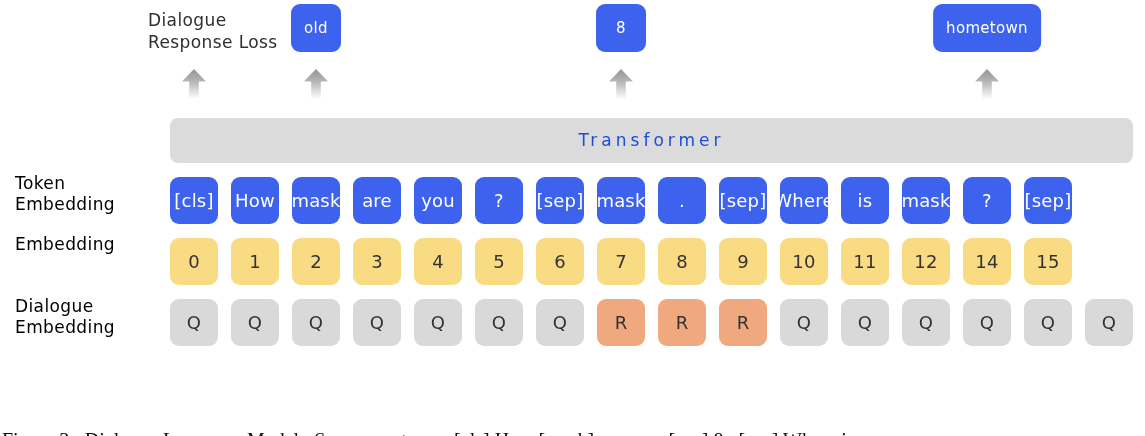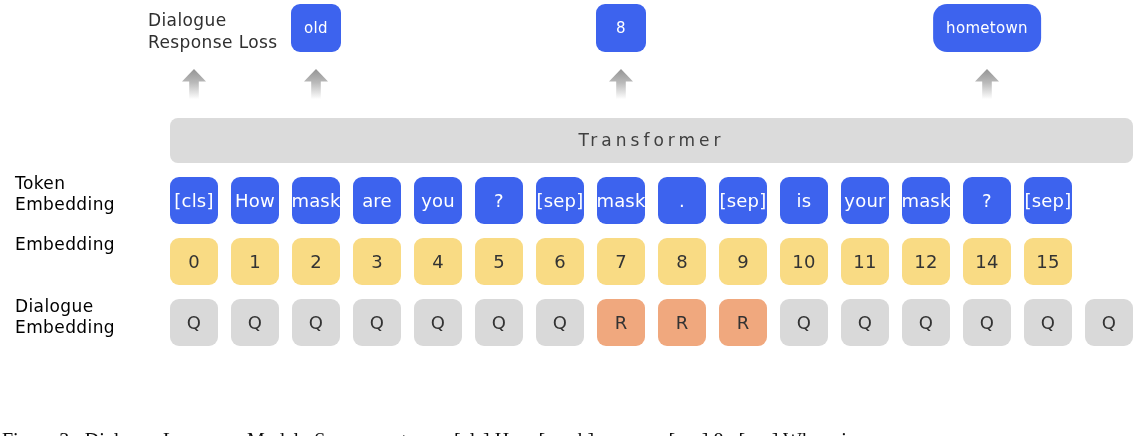--- a/index.html
+++ b/index.html
@@ -21,21 +21,21 @@
     font-size:17px;line-height:21.5px;
     color:#2f2f2f;letter-spacing:0.4px;
   }
   
   .transformer{
     position:absolute;left:170px;top:118px;
     width:963px;height:45px;
     background:var(--bar-gray,#dbdbdb);
     border-radius:8px;
     text-align:center;line-height:45px;
-    font-size:17px;color:#404040;letter-spacing:4px;
+    font-size:17px;color:#1d4ed8;letter-spacing:4px;
   }
   
   .cells{
     position:absolute;left:170px;
     display:flex;gap:13px;
   }
   .cell{
     width:48px;height:47px;
     border-radius:9px;
     display:flex;align-items:center;justify-content:center;
@@ -81,21 +81,21 @@
 <div class="canvas">
 
   <div class="loss-label">
     <div>Dialogue</div>
     <div>Response Loss</div>
   </div>
 
   <div id="predictions">
       <div class="prediction" style="left: 316px;">old</div>
       <div class="prediction" style="left: 621px;">8</div>
-      <div class="prediction" style="left: 987px; border-radius: 14px;">hometown</div>
+      <div class="prediction" style="left: 987px;">hometown</div>
     </div>
   <div id="arrows">
       <div class="up-arrow" style="left: 194px;"></div>
       <div class="up-arrow" style="left: 316px;"></div>
       <div class="up-arrow" style="left: 621px;"></div>
       <div class="up-arrow" style="left: 987px;"></div>
     </div>
 
   <div class="transformer">Transformer</div>
 
@@ -115,22 +115,22 @@
       <div class="cell token">[cls]</div>
       <div class="cell token">How</div>
       <div class="cell token">[mask]</div>
       <div class="cell token">are</div>
       <div class="cell token">you</div>
       <div class="cell token">?</div>
       <div class="cell token">[sep]</div>
       <div class="cell token">[mask]</div>
       <div class="cell token">.</div>
       <div class="cell token">[sep]</div>
+      <div class="cell token">Where</div>
       <div class="cell token">is</div>
-      <div class="cell token">your</div>
       <div class="cell token">[mask]</div>
       <div class="cell token">?</div>
       <div class="cell token">[sep]</div>
     </div>
   <div class="cells position-row" id="position-row">
       <div class="cell position">0</div>
       <div class="cell position">1</div>
       <div class="cell position">2</div>
       <div class="cell position">3</div>
       <div class="cell position">4</div>

